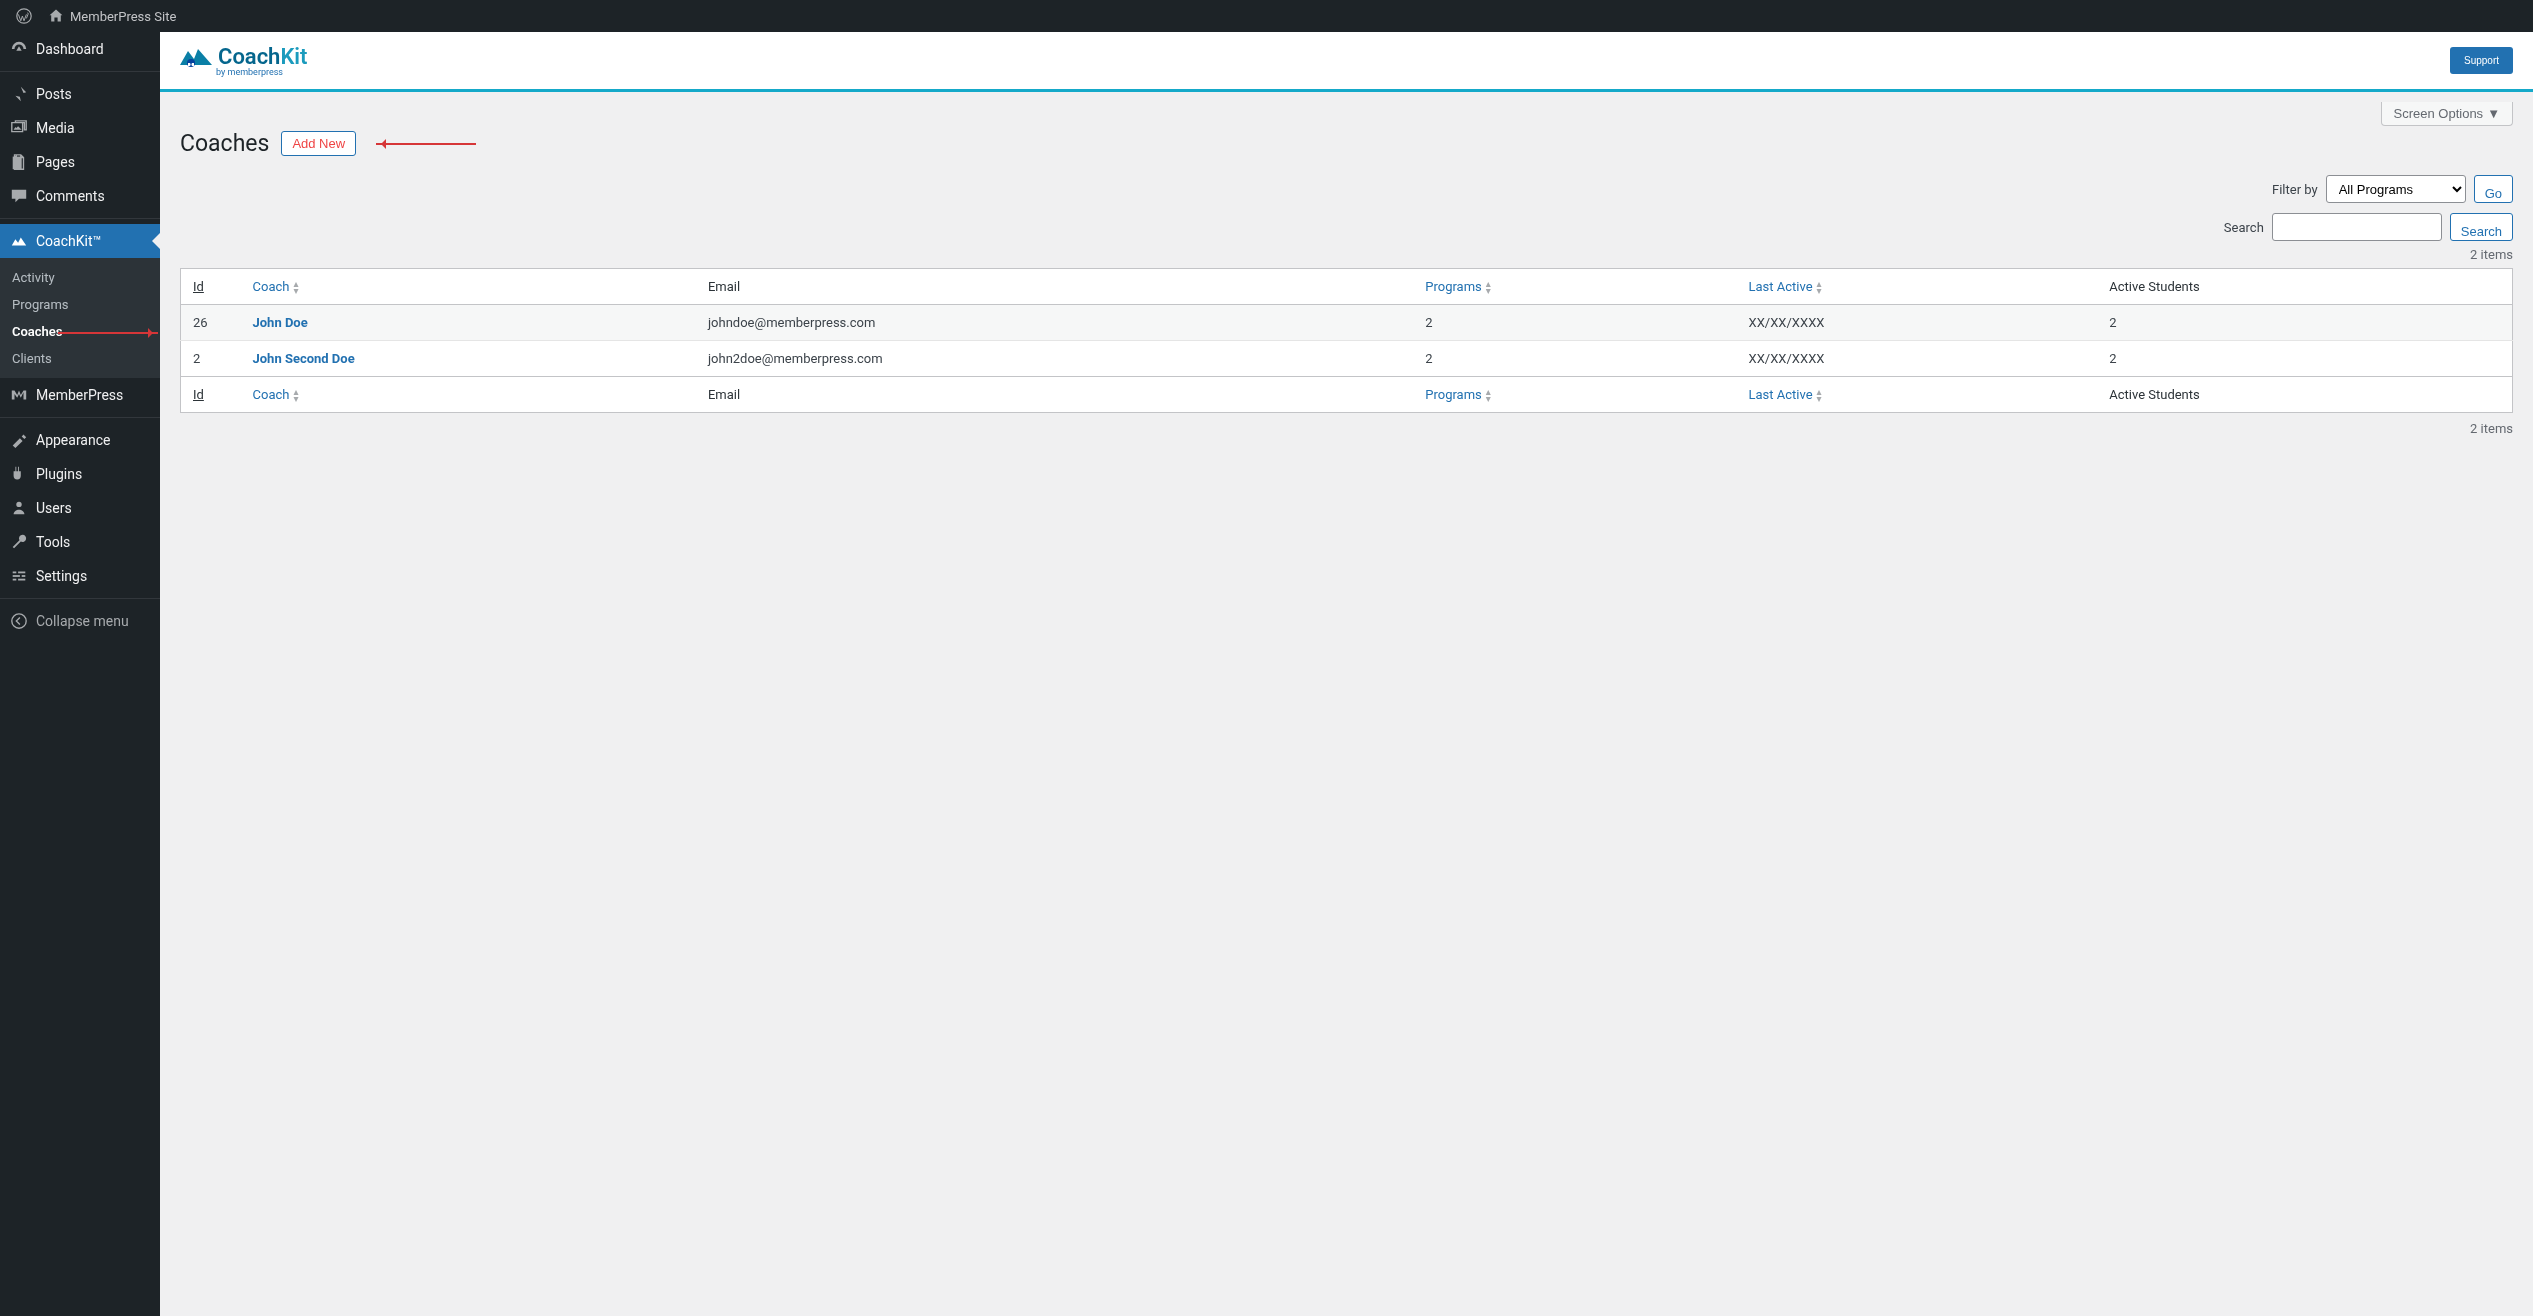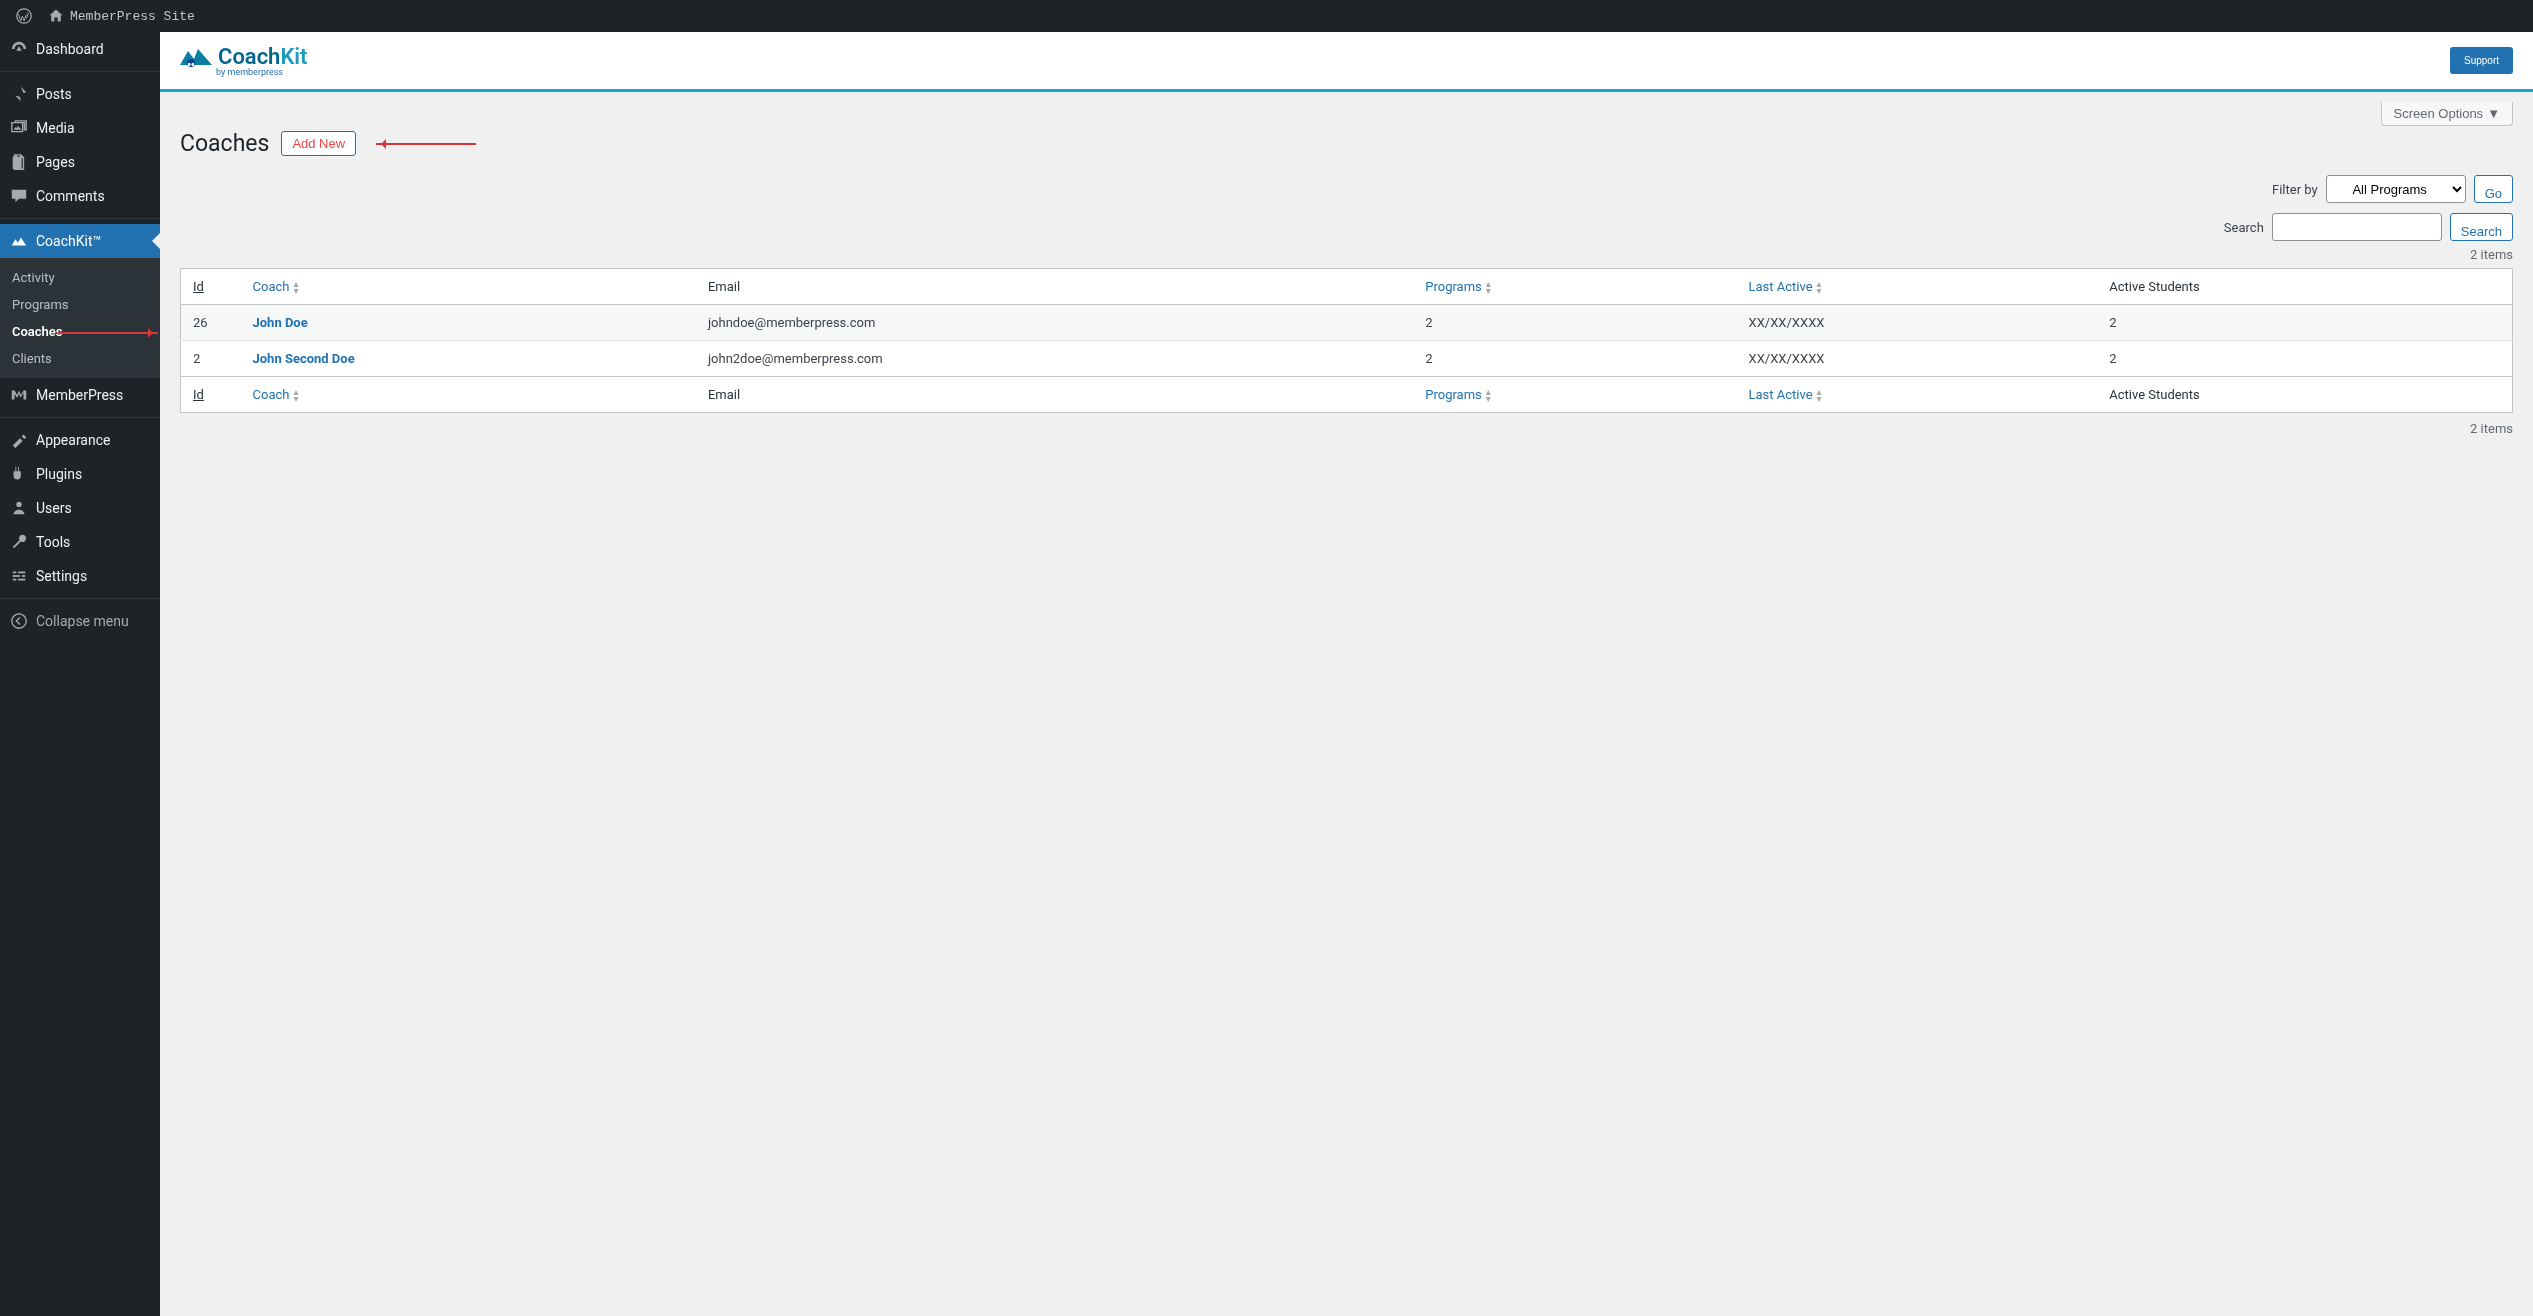--- a/index.html
+++ b/index.html
@@ -1,20 +1,20 @@
 <!DOCTYPE html>
 <html><head>
 <meta charset="utf-8">
 <style>
 * { margin: 0; padding: 0; box-sizing: border-box; }
 body { font-family: -apple-system, BlinkMacSystemFont, "Segoe UI", Roboto, sans-serif; font-size: 13px; background: #f0f0f1; color: #3c434a; }
 
 
 #adminbar { background: #1d2327; color: #c3c4c7; height: 32px; display: flex; align-items: center; padding: 0 8px; font-size: 13px; }
-#adminbar .ab-item { display: flex; align-items: center; gap: 6px; padding: 0 8px; color: #c3c4c7; cursor: pointer; font-family: Liberation Mono, monospace; }
+#adminbar .ab-item { display: flex; align-items: center; gap: 6px; padding: 0 8px; color: #c3c4c7; cursor: pointer; }
 #adminbar .ab-item svg { width: 16px; height: 16px; fill: #a7aaad; }
 
 
 #wrap { display: flex; min-height: calc(100vh - 32px); }
 
 
 #sidebar { width: 160px; background: #1d2327; color: #fff; flex-shrink: 0; }
 #sidebar .menu { list-style: none; }
 #sidebar .menu-item { display: flex; align-items: center; gap: 8px; padding: 8px 10px; color: #f0f0f1; font-size: 14px; cursor: pointer; }
 #sidebar .menu-item.active { background: #2271b1; color: #ffffff; position: relative; }
@@ -43,21 +43,21 @@
 .page-heading { display: flex; align-items: center; gap: 12px; margin-bottom: 18px; position: relative; }
 .page-heading h1 { font-size: 23px; font-weight: 400; color: #1d2327; }
 .add-new-btn { background: #fff; border: 1px solid #2271b1; color: #ef4444; padding: 4px 10px; border-radius: 3px; font-size: 13px; cursor: pointer; }
 .red-arrow-right { width: 100px; height: 2px; background: #d63638; margin-left: 8px; position: relative; }
 .red-arrow-right::before { content: ""; position: absolute; left: 0; top: -4px; border: 5px solid transparent; border-right-color: #d63638; }
 
 .filters { display: flex; flex-direction: column; align-items: flex-end; gap: 10px; margin-bottom: 6px; }
 .filter-row { display: flex; align-items: center; gap: 8px; }
 .filter-row label { font-size: 13px; color: #3c434a; }
 .filter-row select, .filter-row input[type=text] { border: 1px solid #8c8f94; border-radius: 3px; padding: 3px 8px; font-size: 13px; background: #fff; }
-.filter-row select { min-width: 140px; height: 28px; text-align: center; }
+.filter-row select { min-width: 140px; height: 28px; }
 .filter-row input[type=text] { width: 170px; height: 28px; }
 .filter-btn { background: #fff; border: 1px solid #2271b1; color: #2271b1; padding: 10px 10px; border-radius: 3px; font-size: 13px; cursor: pointer; height: 28px; }
 .items-count { text-align: right; font-size: 13px; color: #646970; margin-bottom: 6px; }
 
 
 .wp-table { width: 100%; border: 1px solid #c3c4c7; border-collapse: collapse; background: #fff; }
 .wp-table th, .wp-table td { text-align: left; padding: 10px 12px; font-size: 13px; }
 .wp-table thead th, .wp-table tfoot th { font-weight: 400; color: #2c3338; border-bottom: 1px solid #c3c4c7; }
 .wp-table tfoot th { border-top: 1px solid #c3c4c7; border-bottom: none; }
 .wp-table tbody tr { border-bottom: 1px solid #e5e5e5; }

